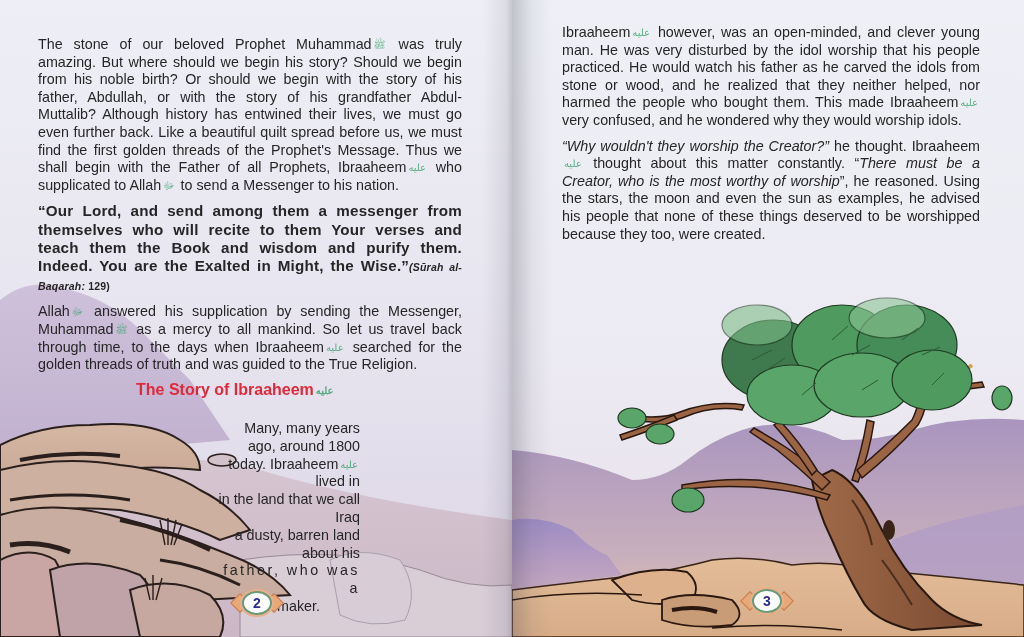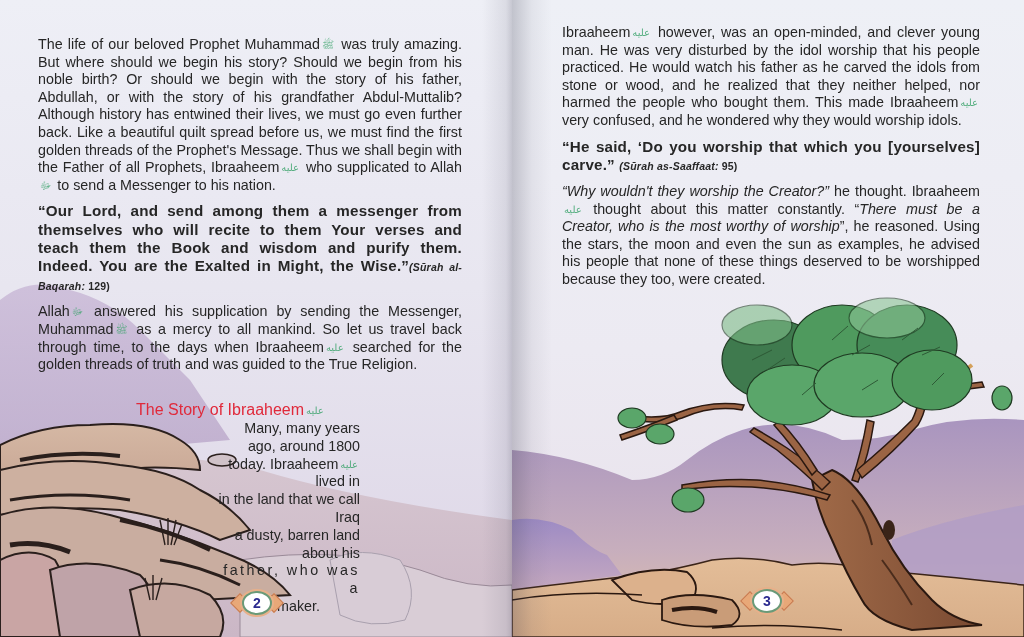--- a/index.html
+++ b/index.html
@@ -10,21 +10,21 @@
   .page-right { left:512px; width:512px; background:linear-gradient(180deg,#eef0f6 0%,#eceaf2 55%,#e8e0ea 100%); }
   .gutter-left { position:absolute; right:0; top:0; width:30px; height:100%; background:linear-gradient(90deg,rgba(0,0,0,0) 0%,rgba(80,80,100,0.12) 80%,rgba(60,60,80,0.22) 100%); z-index:5; }
   .gutter-right { position:absolute; left:0; top:0; width:40px; height:100%; background:linear-gradient(90deg,rgba(60,60,80,0.25) 0%,rgba(80,80,100,0.08) 50%,rgba(0,0,0,0) 100%); z-index:5; }
   svg.scene { position:absolute; left:0; top:0; z-index:1; }
   .text { position:absolute; z-index:3; color:#262626; font-size:14.3px; line-height:17.6px; }
   .para { margin:0 0 8px 0; text-align:justify; }
   .quote { font-weight:bold; font-size:15.2px; line-height:18.2px; letter-spacing:0.2px; margin:0 0 8px 0; text-align:justify; }
   .ref { font-style:italic; font-weight:bold; font-size:10.5px; }
   .ref .num { font-style:normal; }
   .hon { display:inline-block; color:#3aa36b; font-size:10px; padding:0 2px; vertical-align:1px; opacity:0.85; }
-  .heading { position:absolute; z-index:3; left:136px; top:401px; color:#e0293a; font-weight:normal; font-size:16px; }
+  .heading { position:absolute; z-index:3; left:136px; top:381px; color:#e0293a; font-weight:bold; font-size:16px; }
   .story { position:absolute; z-index:3; right:152px; top:420px; width:160px; text-align:right; font-size:14.3px; line-height:17.8px; color:#262626; }
   .story span.line { display:block;margin-left:16px; }
   .it { font-style:italic; }
   .pagenum { position:absolute; z-index:4; width:52px; height:26px; }
   .pagenum .badge { position:absolute; left:50%; top:50%; transform:translate(-50%,-50%); width:26px; height:20px; border-radius:50%; background:#fff; border:2px solid #6a9a78; box-shadow:0 0 0 2px #e7b08a; display:flex; align-items:center; justify-content:center; font-weight:bold; color:#2b2a8f; font-size:14px; }
   .pagenum .orn { position:absolute; top:50%; width:12px; height:12px; transform:translate(0,-50%) rotate(45deg); background:#e8a878; border:1px solid #c67a52; }
   .pagenum .orn.l { left:2px; } .pagenum .orn.r { right:2px; }
 </style>
 </head>
 <body>
@@ -71,21 +71,21 @@
         <path d="M150 600 L145 578 M153 600 L153 575 M156 600 L162 578"></path>
       </g>
 
       <ellipse cx="222" cy="460" rx="14" ry="6" fill="#d0c2c8" stroke="#2a1f1c" stroke-width="1.5"></ellipse>
 
       <path d="M330 560 Q360 545 400 560 Q420 590 405 620 Q370 630 340 615 Z" fill="#d8ccd6" stroke="#a9a0ae" stroke-width="1"></path>
     </svg>
 
     <div class="text" style="left:38px; top:36px; width:424px;">
       <p class="para">
-        <span>The life of our beloved Prophet Muhammad</span><span class="hon">ﷺ</span>
+        <span>The stone of our beloved Prophet Muhammad</span><span class="hon">ﷺ</span>
         <span>was truly amazing. But where should we begin his story? Should we begin from his noble birth? Or should we begin with the story of his father, Abdullah, or with the story of his grandfather Abdul-Muttalib? Although history has entwined their lives, we must go even further back. Like a beautiful quilt spread before us, we must find the first golden threads of the Prophet's Message. Thus we shall begin with the Father of all Prophets, Ibraaheem</span><span class="hon">عليه</span>
         <span>who supplicated to Allah</span><span class="hon">ﷻ</span>
         <span>to send a Messenger to his nation.</span>
       </p>
       <p class="quote">
         <span>“Our Lord, and send among them a messenger from themselves who will recite to them Your verses and teach them the Book and wisdom and purify them. Indeed. You are the Exalted in Might, the Wise.”</span><span class="ref"><span>(Sūrah al-Baqarah:</span> <span class="num">129)</span></span>
       </p>
       <p class="para">
         <span>Allah</span><span class="hon">ﷻ</span>
         <span>answered his supplication by sending the Messenger, Muhammad</span><span class="hon">ﷺ</span>
@@ -187,23 +187,20 @@
         <path d="M240 360 l20 -10 M255 370 l18 -12 M320 340 l16 -14 M340 355 l18 -10 M390 340 l16 -12 M410 355 l18 -8 M290 395 l14 -12 M350 390 l16 -10 M420 385 l12 -12"></path>
       </g>
     </svg>
 
     <div class="text" style="left:50px; top:24px; width:418px;">
       <p class="para">
         <span>Ibraaheem</span><span class="hon">عليه</span>
         <span>however, was an open-minded, and clever young man. He was very disturbed by the idol worship that his people practiced. He would watch his father as he carved the idols from stone or wood, and he realized that they neither helped, nor harmed the people who bought them. This made Ibraaheem</span><span class="hon">عليه</span>
         <span>very confused, and he wondered why they would worship idols.</span>
       </p>
-      <p class="quote">
-        <span>“He said, ‘Do you worship that which you [yourselves] carve.”</span> <span class="ref"><span>(Sūrah as-Saaffaat:</span> <span class="num">95)</span></span>
-      </p>
       <p class="para">
         <span class="it">“Why wouldn't they worship the Creator?”</span><span> he thought. Ibraaheem</span>
         <span class="hon">عليه</span><span> thought about this matter constantly. “</span><span class="it">There must be a Creator, who is the most worthy of worship</span><span>”, he reasoned. Using the stars, the moon and even the sun as examples, he advised his people that none of these things deserved to be worshipped because they too, were created.</span>
       </p>
     </div>
 
     <div class="pagenum" style="left:229px; top:588px;">
       <span class="orn l"></span>
       <span class="orn r"></span>
       <span class="badge">3</span>

